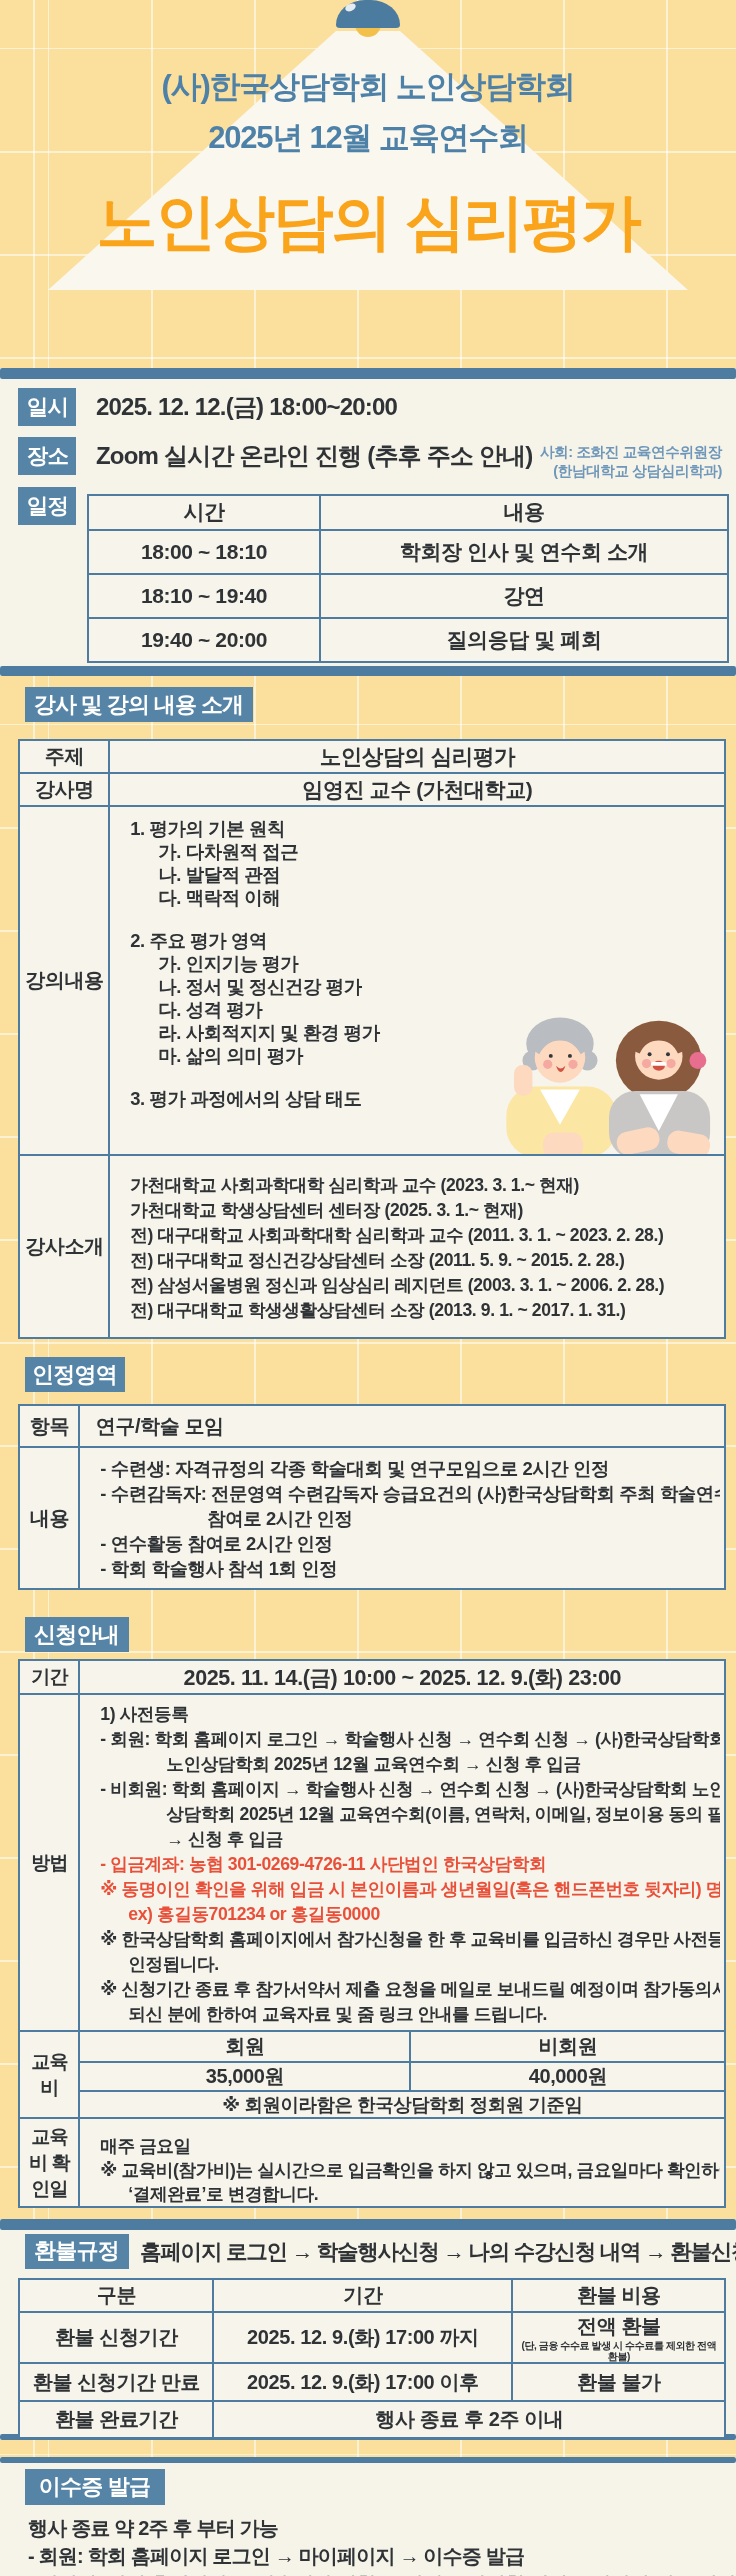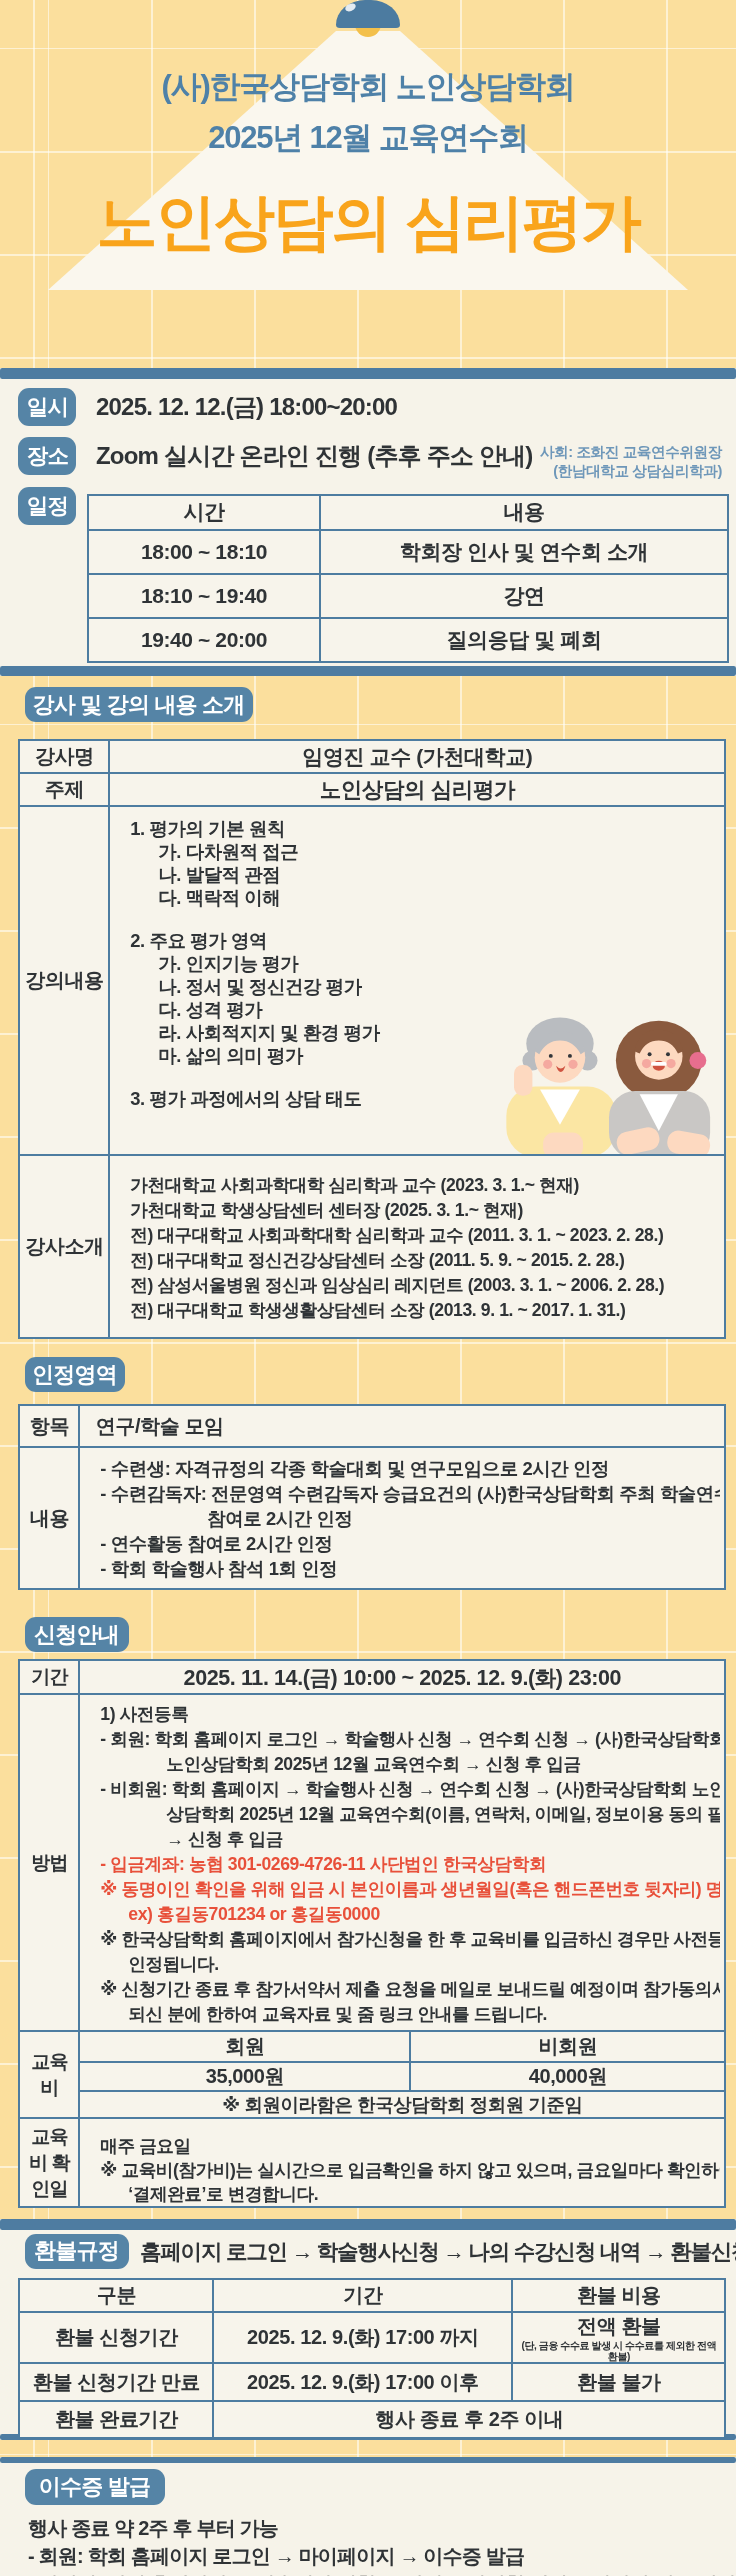--- a/index.html
+++ b/index.html
@@ -15,23 +15,23 @@
       repeating-linear-gradient(to right, rgba(255,255,255,.55) 0 1.5px, transparent 1.5px 103px),
       repeating-linear-gradient(to bottom, rgba(255,255,255,.55) 0 1.5px, transparent 1.5px 103px);
     background-position:48px 0,0 48px;}
   .hr{height:10.7px;background:#4e7ca1;border-radius:2.3px;}
   .hr.thin{height:6.1px;}
   .strip{height:17px;background:#fbdf9d;position:relative;}
   .strip.s2{height:10px;}
   .labelbox{
     position:absolute;background:#5584a6;color:#fff;
     display:flex;align-items:center;justify-content:center;
-    font-weight:700;letter-spacing:-0.8px;border-radius:11px;
+    font-weight:700;letter-spacing:-0.8px;
   }
-  .titlebox{height:35px;font-size:22px;}
+  .titlebox{height:35px;font-size:22px;font-family:Liberation Serif, serif;}
   table{border-collapse:collapse;table-layout:fixed;}
   td,th{border:2.3px solid #4d7ca0;background:#f7f4eb;font-weight:700;
         text-align:center;vertical-align:middle;letter-spacing:-0.4px;
         padding:0 4.6px;overflow:hidden;}
   .lines{text-align:left;padding:0 0 0 15.3px;}
   .line{white-space:nowrap;overflow:hidden;font-weight:600;}
   .ind1{padding-left:28px;}
   .ind2{padding-left:66px;}
   .red{color:#e8503a;}
   .gap{margin-top:20px;}
@@ -174,26 +174,26 @@
 
       <div class="labelbox titlebox" style="left:24.5px;top:10.7px;width:228px">강사 및 강의 내용 소개</div>
 
       <table class="t1">
         <colgroup>
             <col style="width:90px">
             <col>
           </colgroup>
         <tbody>
             <tr>
+          <td class="lab">주제</td>
+          <td class="v-topic">노인상담의 심리평가</td>
+        </tr>
+        <tr>
           <td class="lab">강사명</td>
           <td class="v-instructor">임영진 교수 (가천대학교)</td>
-        </tr>
-        <tr>
-          <td class="lab">주제</td>
-          <td class="v-topic">노인상담의 심리평가</td>
         </tr>
         <tr>
           <td class="lab">강의내용</td>
           <td class="cell-lecture">
             <div class="lines">
                   <div class="line">1. 평가의 기본 원칙</div>
                   <div class="line ind1">가. 다차원적 접근</div>
                   <div class="line ind1">나. 발달적 관점</div>
                   <div class="line ind1">다. 맥락적 이해</div>
                   <div class="line gap">2. 주요 평가 영역</div>

